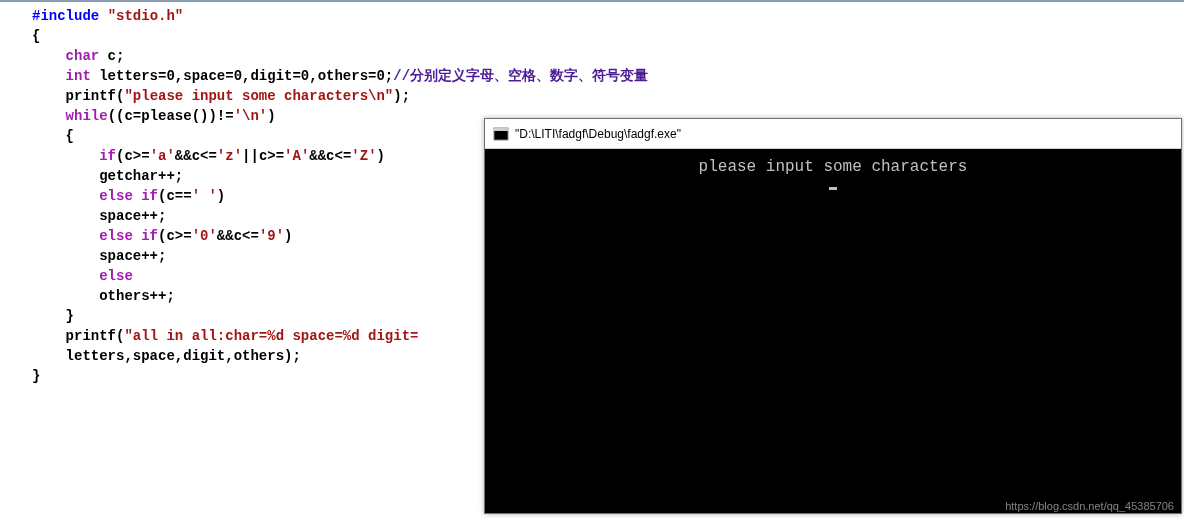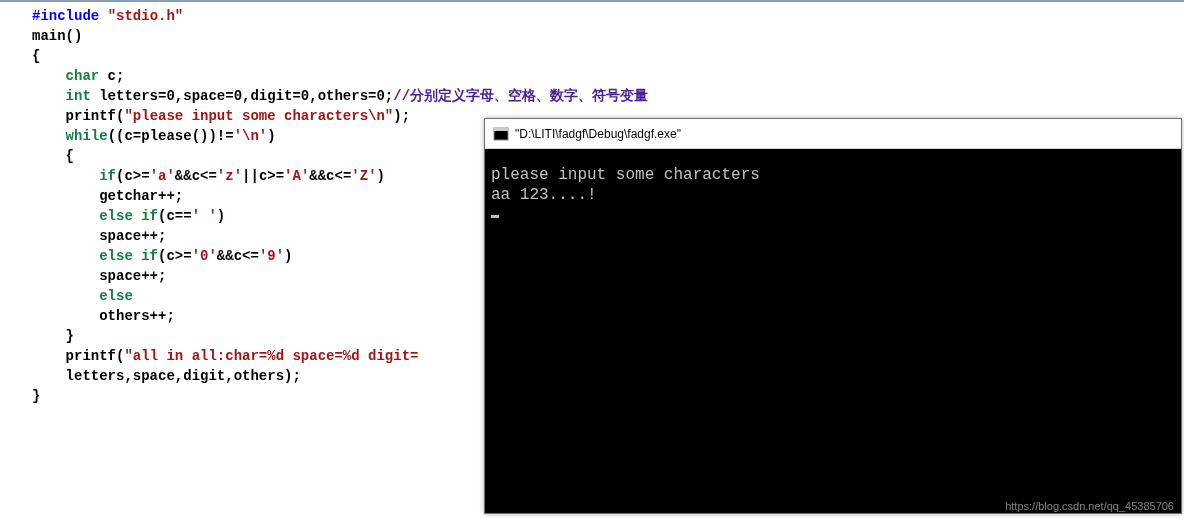--- a/index.html
+++ b/index.html
@@ -27,21 +27,21 @@
       border-top: 2px solid #8a9db5;
       background: #fff;
     }
     .code-line {
       white-space: pre;
       height: 20px;
       line-height: 20px;
     }
     .preprocessor { color: #0000ff; }
     .string { color: #a31515; }
-    .keyword { color: #15803d; }
+    .keyword { color: #a21caf; }
     .comment { color: #4c1d95; }
     .plain { color: #000; }
     .console-window {
       position: absolute;
       top: 118px;
       left: 484px;
       width: 698px;
       height: 396px;
       border: 1px solid #707070;
       background: #fff;
@@ -70,25 +70,26 @@
     .title-text {
       font-family: "Segoe UI", sans-serif;
       font-size: 12px;
       font-weight: normal;
       color: #000;
     }
     .console-body {
       background: #000;
       color: #c0c0c0;
       height: calc(100% - 30px);
-      padding: 16px 6px;
+      padding: 8px 6px;
       font-family: "NSimSun", "Courier New", monospace;
       font-size: 16px;
       font-weight: normal;
       line-height: 20px;
+      text-align: center;
     }
     .console-line {
       white-space: pre;
     }
     .cursor {
       display: inline-block;
       width: 8px;
       height: 3px;
       background: #c0c0c0;
       vertical-align: baseline;
@@ -103,21 +104,20 @@
       font-weight: normal;
       color: rgba(255,255,255,0.5);
       margin-top: 48px;
     }
   </style>
 </head>
 <body>
 
 <div class="code-area">
   <div class="code-line"><span class="preprocessor">#include </span><span class="string">"stdio.h"</span></div>
-  <div class="code-line"><span class="plain">main()</span></div>
   <div class="code-line"><span class="plain">{</span></div>
   <div class="code-line"><span class="keyword">    char</span><span class="plain"> c;</span></div>
   <div class="code-line"><span class="keyword">    int</span><span class="plain"> letters=0,space=0,digit=0,others=0;</span><span class="comment">//分别定义字母、空格、数字、符号变量</span></div>
   <div class="code-line"><span class="plain">    printf(</span><span class="string">"please input some characters\n"</span><span class="plain">);</span></div>
   <div class="code-line"><span class="keyword">    while</span><span class="plain">((c=please())!=</span><span class="string">'\n'</span><span class="plain">)</span></div>
   <div class="code-line"><span class="plain">    {</span></div>
   <div class="code-line"><span class="keyword">        if</span><span class="plain">(c&gt;=</span><span class="string">'a'</span><span class="plain">&amp;&amp;c&lt;=</span><span class="string">'z'</span><span class="plain">||c&gt;=</span><span class="string">'A'</span><span class="plain">&amp;&amp;c&lt;=</span><span class="string">'Z'</span><span class="plain">)</span></div>
   <div class="code-line"><span class="plain">        getchar++;</span></div>
   <div class="code-line"><span class="keyword">        else if</span><span class="plain">(c==</span><span class="string">' '</span><span class="plain">)</span></div>
   <div class="code-line"><span class="plain">        space++;</span></div>
@@ -136,18 +136,17 @@
     <span class="title-icon">
       <svg viewBox="0 0 16 16">
           <rect x="1" y="2" width="14" height="12" fill="#000" stroke="#888" stroke-width="1"></rect>
           <rect x="1" y="2" width="14" height="3" fill="#ccc"></rect>
         </svg>
     </span>
     <span class="title-text">"D:\LITI\fadgf\Debug\fadgf.exe"</span>
   </div>
   <div class="console-body">
     <div class="console-line">please input some characters</div>
-    <div class="console-line">aa 123....!</div>
     <div class="console-line"><span class="cursor"></span></div>
   </div>
 </div>
 
 <div class="watermark">https://blog.csdn.net/qq_45385706</div>
 
 </body></html>

